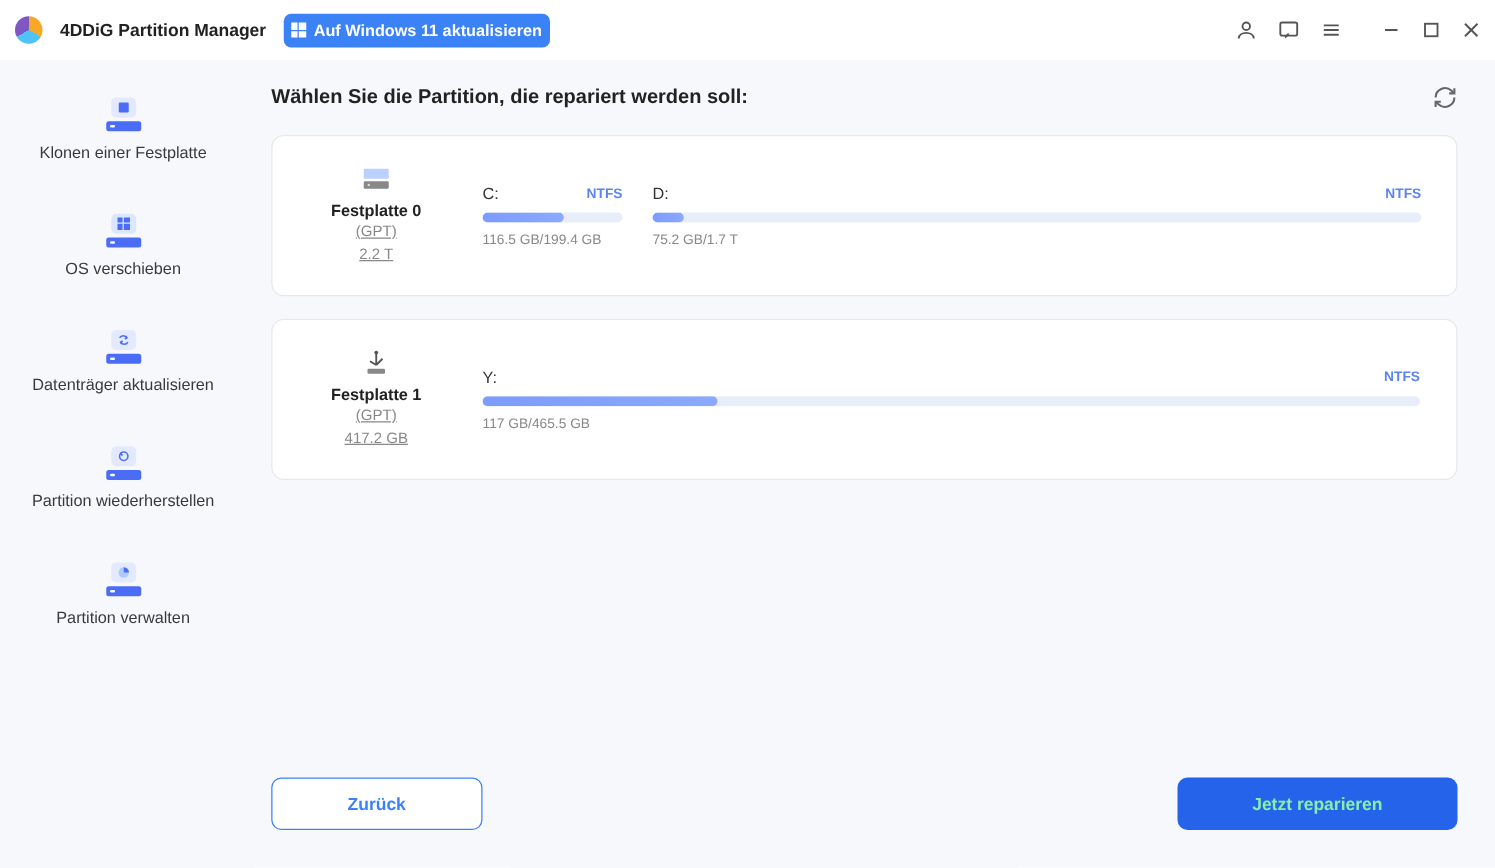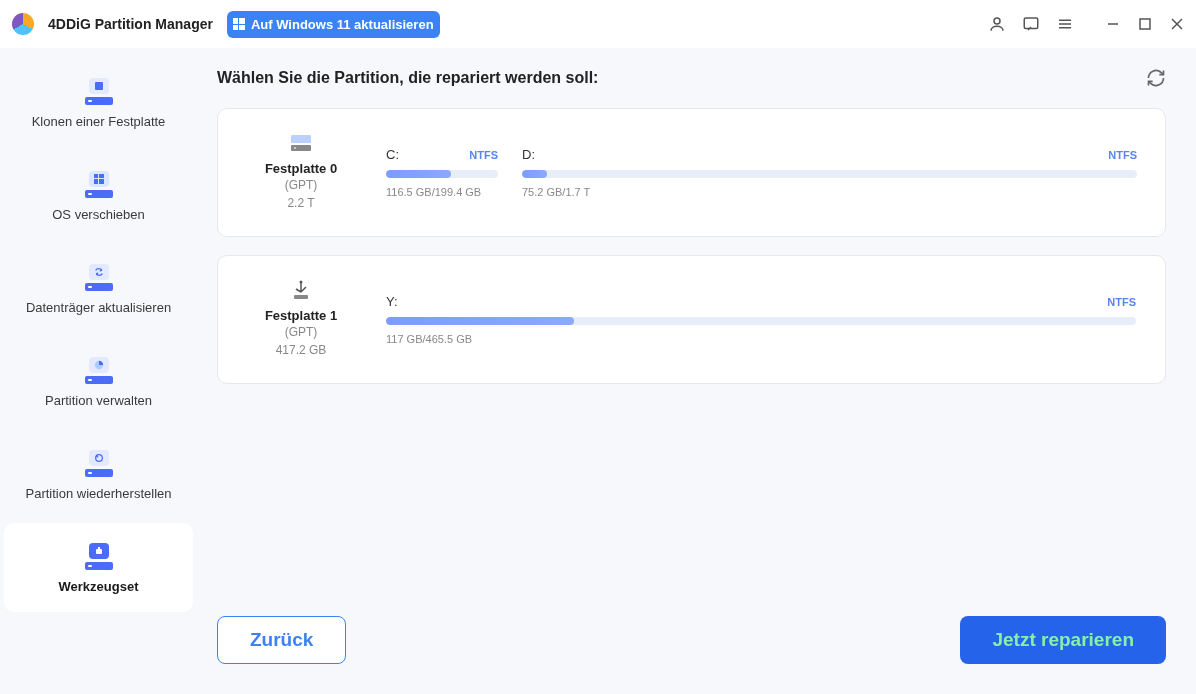--- a/index.html
+++ b/index.html
@@ -28,32 +28,32 @@
 
 .main { flex: 1; padding: 20px 30px 20px 20px; display: flex; flex-direction: column; }
 .main-header { display: flex; align-items: center; justify-content: space-between; margin-bottom: 20px; }
 .heading { font-size: 16px; font-weight: 700; color: #222; }
 .refresh-icon { width: 20px; height: 20px; color: #666; cursor: pointer; }
 
 .disk-card { background: #fff; border: 1px solid #e6e8ec; border-radius: 10px; padding: 24px 28px; margin-bottom: 18px; display: flex; gap: 30px; align-items: center; }
 .disk-info { width: 110px; display: flex; flex-direction: column; align-items: center; text-align: center; }
 .disk-icon { width: 26px; height: 20px; margin-bottom: 8px; }
 .disk-name { font-size: 13px; font-weight: 700; color: #222; }
-.disk-meta { font-size: 12px; color: #888; line-height: 1.5; }
+.disk-meta { font-size: 12px; color: #888; line-height: 1.5; text-decoration: underline; }
 .partitions { flex: 1; display: flex; gap: 24px; }
 .partition { display: flex; flex-direction: column; gap: 8px; }
 .part-top { display: flex; justify-content: space-between; align-items: center; }
 .part-letter { font-size: 13px; color: #333; }
 .part-fs { font-size: 11px; font-weight: 700; color: #5b84f2; }
 .part-bar { height: 8px; border-radius: 4px; background: #e8edfa; position: relative; overflow: hidden; }
 .part-bar-fill { position: absolute; left: 0; top: 0; height: 100%; background: linear-gradient(90deg, #7c9cff, #8ba9ff); border-radius: 4px; }
 .part-size { font-size: 11px; color: #888; }
 
 .footer-btns { margin-top: auto; display: flex; justify-content: space-between; padding: 0 0 10px 0; }
-.btn { padding: 12px 32px; border-radius: 8px; font-size: 19px; font-weight: 700; cursor: pointer; border: none; }
+.btn { padding: 12px 60px; border-radius: 8px; font-size: 14px; font-weight: 700; cursor: pointer; border: none; }
 .btn-outline { background: #fff; border: 1.5px solid #3b82f6; color: #3b82f6; }
 .btn-primary { background: #2563eb; color: #86efac; }
 </style>
 </head>
 <body>
 
 <div class="titlebar">
   <div class="logo"></div>
   <div class="app-title">4DDiG Partition Manager</div>
   <div class="upgrade-btn">
@@ -136,57 +136,43 @@
             </div>
             <div class="drive-base"></div>
           </div>
         </div>
       <div>Datenträger aktualisieren</div>
     </div>
     <div class="nav-item">
       <div class="nav-icon">
           <div class="nav-icon-stack">
             <div class="icon-top">
+              <svg viewBox="0 0 12 12" fill="none" stroke="#4a6cf7" stroke-width="1.5">
+                <circle cx="6" cy="6" r="4"></circle>
+                <path d="M4 2l-1 2 2 1"></path>
+              </svg>
+            </div>
+            <div class="drive-base"></div>
+          </div>
+        </div>
+      <div>Partition wiederherstellen</div>
+    </div>
+    <div class="nav-item">
+      <div class="nav-icon">
+          <div class="nav-icon-stack">
+            <div class="icon-top">
               <svg viewBox="0 0 12 12">
                 <circle cx="6" cy="6" r="5" fill="#aecbff"></circle>
                 <path d="M6 1 A5 5 0 0 1 11 6 L6 6 Z" fill="#4a6cf7"></path>
               </svg>
             </div>
             <div class="drive-base"></div>
           </div>
         </div>
       <div>Partition verwalten</div>
-    </div>
-    <div class="nav-item">
-      <div class="nav-icon">
-          <div class="nav-icon-stack">
-            <div class="icon-top">
-              <svg viewBox="0 0 12 12" fill="none" stroke="#4a6cf7" stroke-width="1.5">
-                <circle cx="6" cy="6" r="4"></circle>
-                <path d="M4 2l-1 2 2 1"></path>
-              </svg>
-            </div>
-            <div class="drive-base"></div>
-          </div>
-        </div>
-      <div>Partition wiederherstellen</div>
-    </div>
-    <div class="nav-item active">
-      <div class="nav-icon">
-          <div class="nav-icon-stack">
-            <div class="icon-top" style="background:#4a6cf7">
-              <svg viewBox="0 0 10 10" fill="#fff">
-                <rect x="2" y="3" width="6" height="5" rx="1"></rect>
-                <rect x="4" y="1" width="2" height="2"></rect>
-              </svg>
-            </div>
-            <div class="drive-base"></div>
-          </div>
-        </div>
-      <div>Werkzeugset</div>
     </div>
   </div>
 
   <div class="main">
     <div class="main-header">
       <div class="heading">Wählen Sie die Partition, die repariert werden soll:</div>
       <svg class="refresh-icon" viewBox="0 0 24 24" fill="none" stroke="currentColor" stroke-width="2">
           <path d="M3 12a9 9 0 0 1 15-6.7L21 8M21 12a9 9 0 0 1-15 6.7L3 16"></path>
           <path d="M21 3v5h-5M3 21v-5h5"></path>
         </svg>

